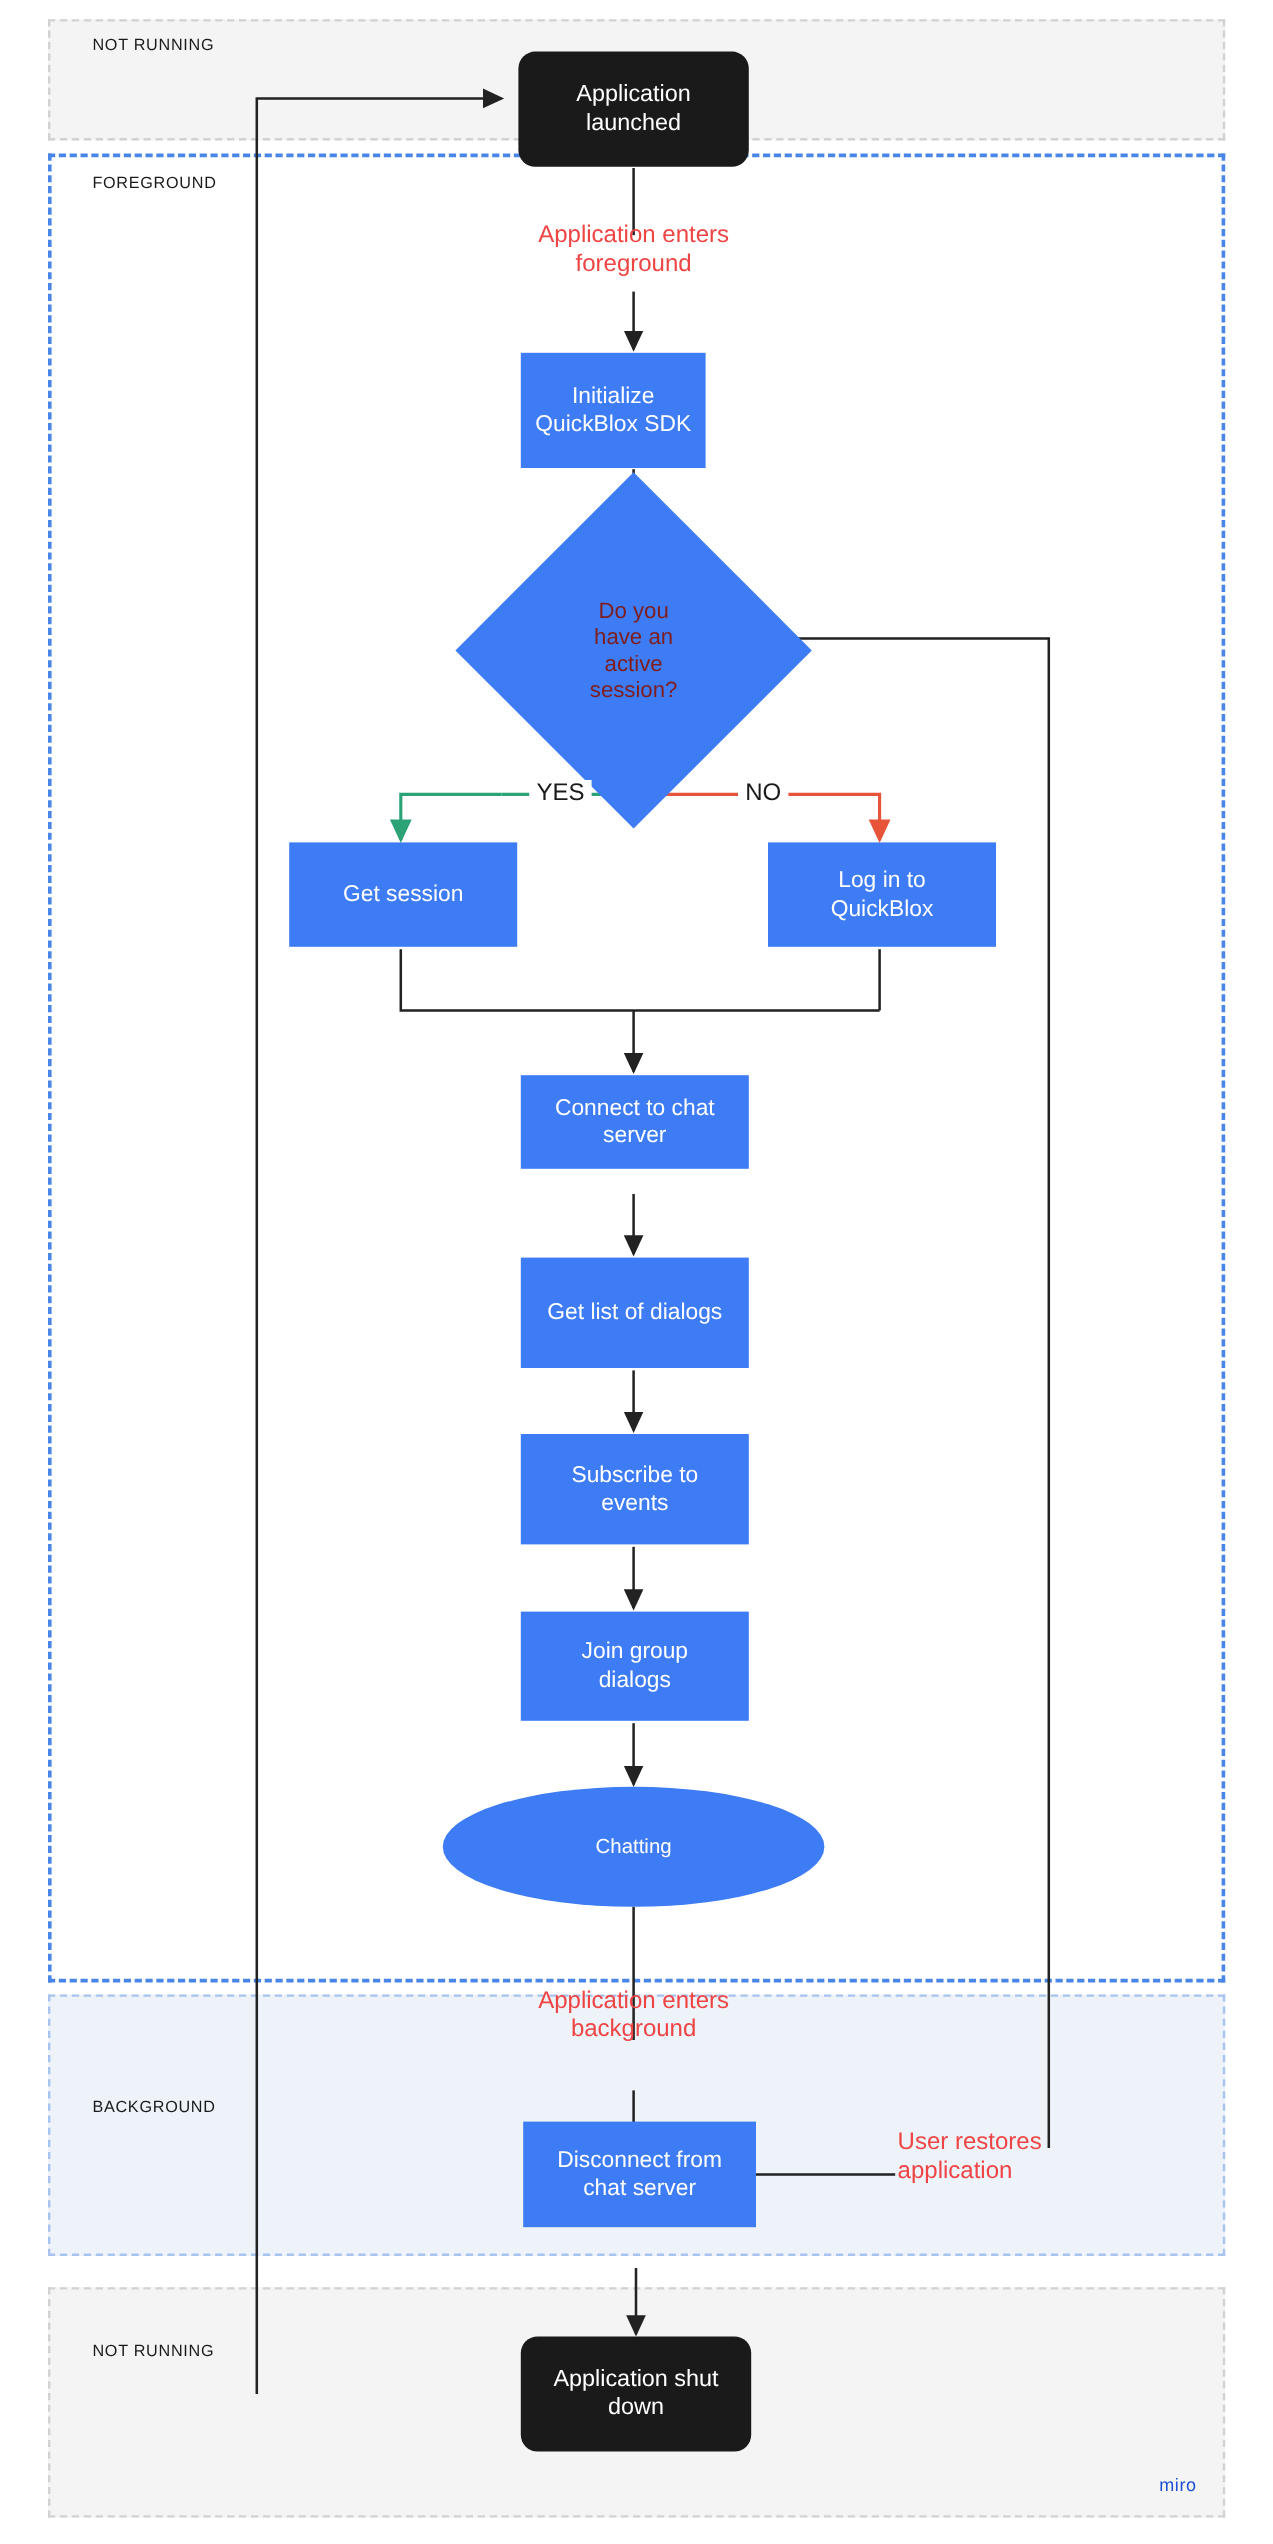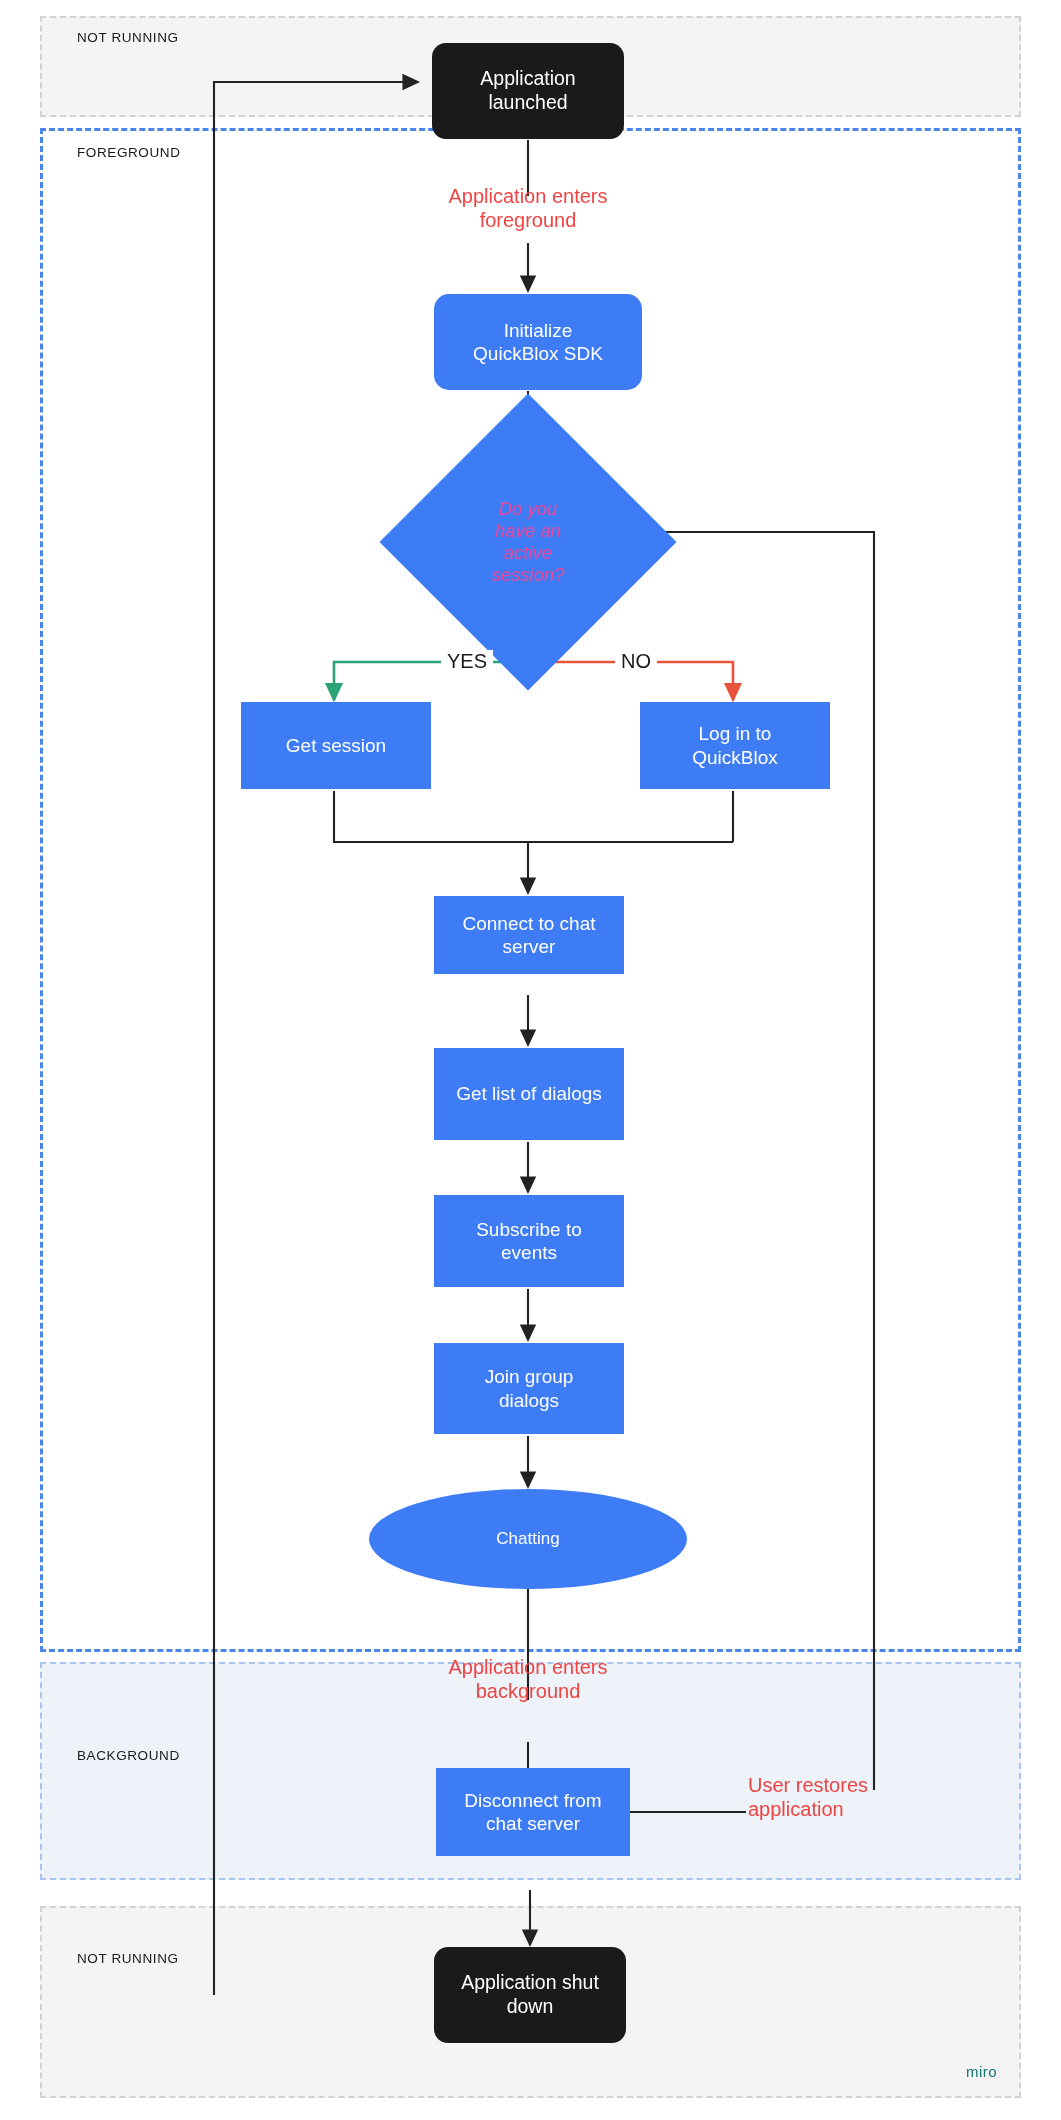--- a/index.html
+++ b/index.html
@@ -80,26 +80,25 @@
   }
   .node-diamond-shape {
     position: absolute;
     inset: 0;
     background: #3d7cf4;
     transform: rotate(45deg);
   }
   .node-diamond-text {
     position: relative;
     z-index: 2;
-    color: #ec4899;
+    color: #7f1d1d;
     font-size: 18.5px;
     line-height: 1.2;
     text-align: center;
     white-space: pre-line;
-    font-style: italic;
   }
 
   
   .edge-label {
     position: absolute;
     font-size: 20px;
     color: #ef4444;
     text-align: center;
     line-height: 1.22;
     white-space: pre-line;
@@ -121,21 +120,21 @@
     left: 0;
     top: 0;
     width: 1061px;
     height: 2120px;
     pointer-events: none;
   }
 
   .watermark {
     position: absolute;
     font-size: 15px;
-    color: #0f766e;
+    color: #1d4ed8;
     font-family: "Liberation Sans", sans-serif;
     letter-spacing: 0.5px;
   }
 </style>
 </head>
 <body>
 
 <div id="canvas">
 
   <div class="lane lane-notrunning" style="left:40px; top:16px; width:981px; height:101px;"></div>
@@ -207,21 +206,21 @@
       <path d="M638,662 L733,662 L733,700" marker-end="url(#ah-red)"></path>
     </g>
   </svg>
 
   <div class="node node-terminal" style="left:432px; top:43px; width:192px; height:96px;">Application
 launched</div>
 
   <div class="edge-label" style="left:428px; top:184px; width:200px;">Application enters
 foreground</div>
 
-  <div class="node node-process" style="left:434px; top:294px; width:208px; height:96px;border-radius:15px;">Initialize
+  <div class="node node-process" style="left:434px; top:294px; width:154px; height:96px;">Initialize
 QuickBlox SDK</div>
 
   <div class="node-diamond-wrap" style="left:423px; top:437px; width:210px; height:210px;">
     <div class="node-diamond-shape"></div>
     <div class="node-diamond-text">Do you
 have an
 active
 session?</div>
   </div>
 

